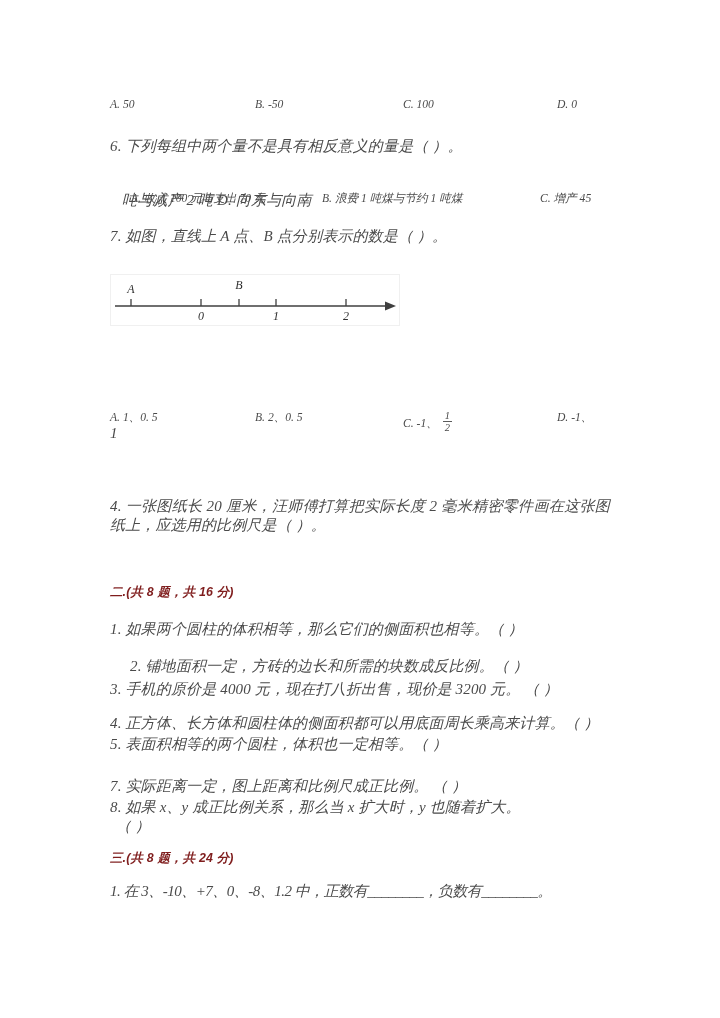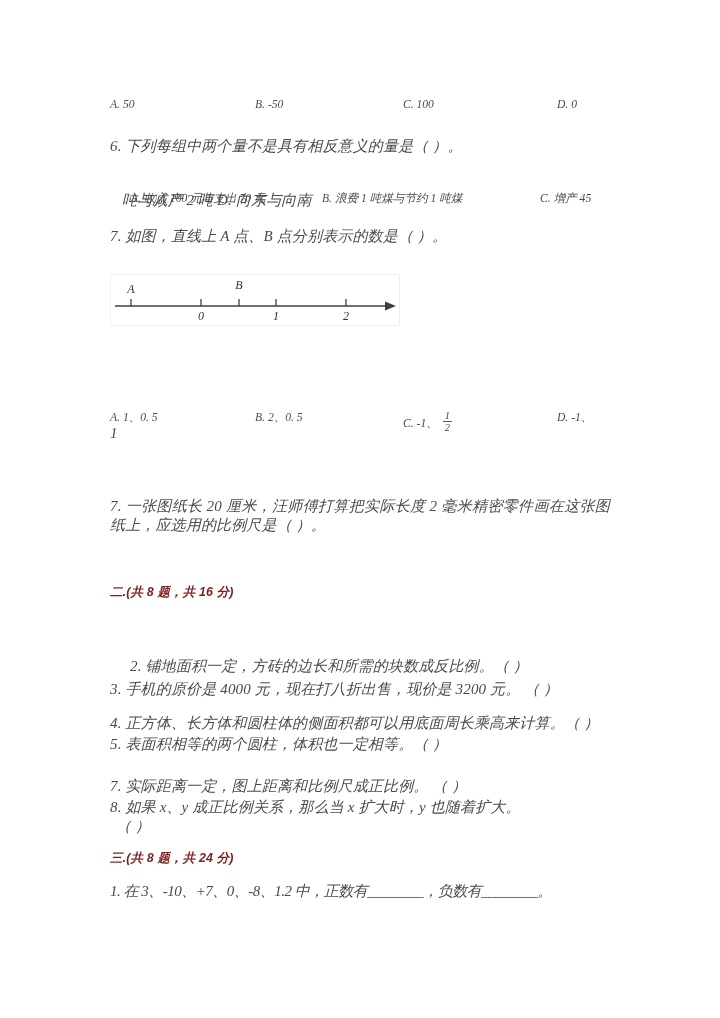--- a/index.html
+++ b/index.html
@@ -142,25 +142,26 @@
       <span>C. -1、</span>
       <span class="frac">
         <span class="num">1</span>
         <span class="den">2</span>
       </span>
     </span>
     <span class="opt opt-d">D. -1、</span>
   </div>
   <div class="col qtext" style="top:412px;">1</div>
 
-  <div class="col qtext" style="top:485px;">7. 一张图纸长 20 厘米，汪师傅打算把实际长度 2 毫米精密零件画在这张图纸上，应选用的比例尺是（    ）。</div>
+  <div class="col qtext" style="top:485px;">4. 一张图纸长 20 厘米，汪师傅打算把实际长度 2 毫米精密零件画在这张图纸上，应选用的比例尺是（    ）。</div>
 
 
   <div class="col section-head" style="top:572px;">二.(共 8 题，共 16 分)</div>
 
+  <div class="col qtext" style="top:608px;">1. 如果两个圆柱的体积相等，那么它们的侧面积也相等。（    ）</div>
   <div class="col qtext" style="top:645px;margin-left:20px;">2. 铺地面积一定，方砖的边长和所需的块数成反比例。（    ）</div>
   <div class="col qtext" style="top:668px;">3. 手机的原价是 4000 元，现在打八折出售，现价是 3200 元。              （    ）</div>
   <div class="col qtext" style="top:702px;">4. 正方体、长方体和圆柱体的侧面积都可以用底面周长乘高来计算。（    ）</div>
   <div class="col qtext" style="top:723px;">5. 表面积相等的两个圆柱，体积也一定相等。（    ）</div>
   <div class="col qtext" style="top:765px;">7. 实际距离一定，图上距离和比例尺成正比例。            （    ）</div>
   <div class="col qtext" style="top:786px;">8. 如果 x、y 成正比例关系，那么当 x 扩大时，y 也随着扩大。</div>
   <div class="col qtext" style="top:805px; left:116px;">（    ）</div>
 
   <div class="col section-head" style="top:838px;">三.(共 8 题，共 24 分)</div>
   <div class="col qtext blank" style="top:870px;">1. 在 3、-10、+7、0、-8、1.2 中，正数有________，负数有________。</div>

